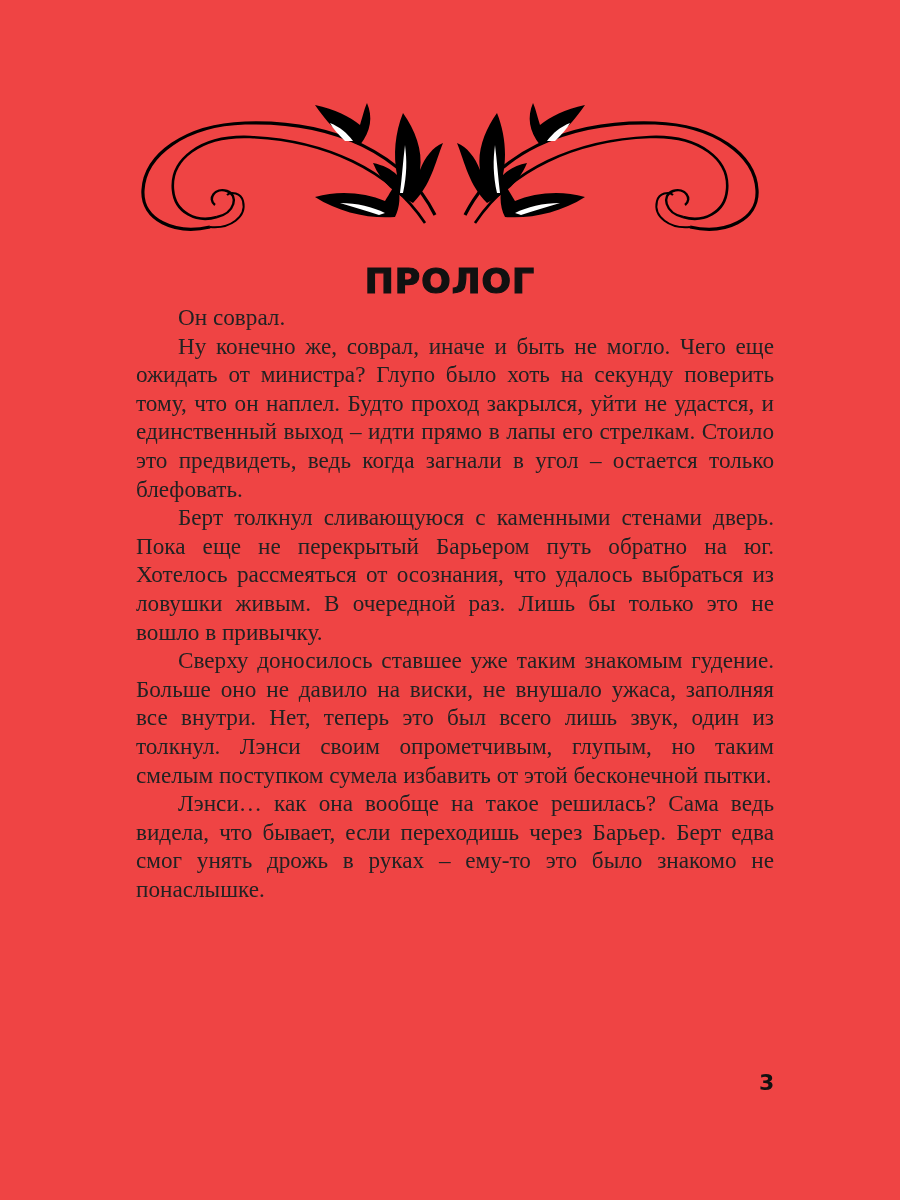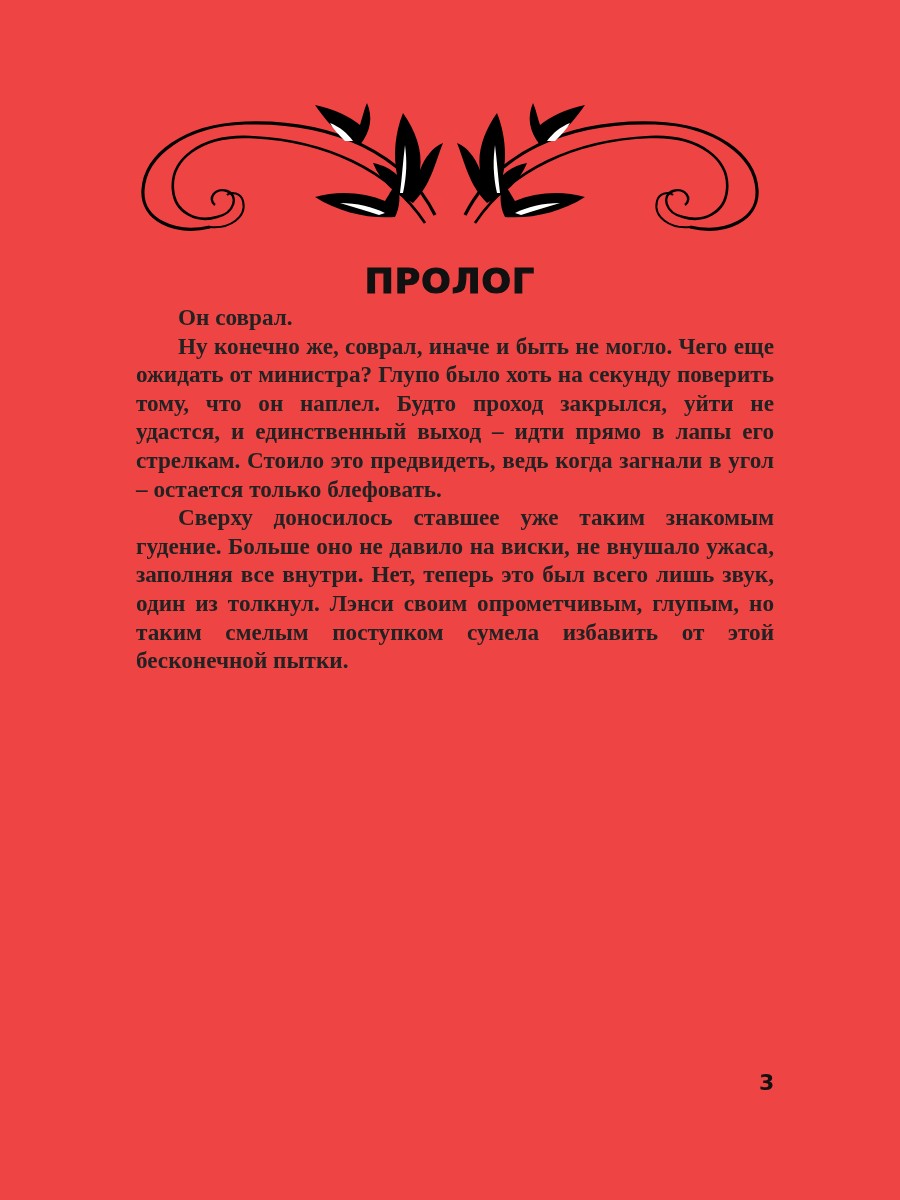--- a/index.html
+++ b/index.html
@@ -10,21 +10,21 @@
       position: absolute; left: 0; width: 900px; top: 262px; text-align: center;
       font-family: "DejaVu Sans", sans-serif; font-weight: bold; font-size: 33px;
       letter-spacing: 1px; color: #111; transform: scaleX(1.05);
       -webkit-text-stroke: 1.2px #111;
     }
     .body-text {
       position: absolute; left: 136px; top: 303px; width: 638px;
       font-family: "Liberation Serif", serif; font-size: 23.2px; line-height: 28.6px;
       color: #222; text-align: justify;
     }
-    .body-text p { margin: 0; text-indent: 42px; font-weight: bold; }
+    .body-text p { margin: 0; text-indent: 42px; }
     .page-number {
       position: absolute; left: 759px; top: 1070px; font-family: "DejaVu Sans", sans-serif;
       font-weight: bold; font-size: 22px; color: #111;
     }
   </style>
 </head>
 <body>
 
 <div class="page">
 
@@ -48,17 +48,19 @@
       <path d="M205,108 C222,108 238,112 250,118 L244,120 C232,116 218,112 205,108 Z" fill="#fff" stroke-width="0"></path>
     </g>
     <use href="#half" transform="translate(630,0) scale(-1,1)"></use>
   </svg>
 
   <div class="chapter-title">ПРОЛОГ</div>
 
   <div class="body-text">
     <p>Он соврал.</p>
     <p>Ну конечно же, соврал, иначе и быть не могло. Чего еще ожидать от министра? Глупо было хоть на секунду поверить тому, что он наплел. Будто проход закрылся, уйти не удастся, и единственный выход – идти прямо в лапы его стрелкам. Стоило это предвидеть, ведь когда загнали в угол – остается только блефовать.</p>
+    <p>Берт толкнул сливающуюся с каменными стенами дверь. Пока еще не перекрытый Барьером путь обратно на юг. Хотелось рассмеяться от осознания, что удалось выбраться из ловушки живым. В очередной раз. Лишь бы только это не вошло в привычку.</p>
     <p>Сверху доносилось ставшее уже таким знакомым гудение. Больше оно не давило на виски, не внушало ужаса, заполняя все внутри. Нет, теперь это был всего лишь звук, один из толкнул. Лэнси своим опрометчивым, глупым, но таким смелым поступком сумела избавить от этой бесконечной пытки.</p>
+    <p>Лэнси… как она вообще на такое решилась? Сама ведь видела, что бывает, если переходишь через Барьер. Берт едва смог унять дрожь в руках – ему-то это было знакомо не понаслышке.</p>
   </div>
 
   <div class="page-number">3</div>
 </div>
 
 </body></html>

